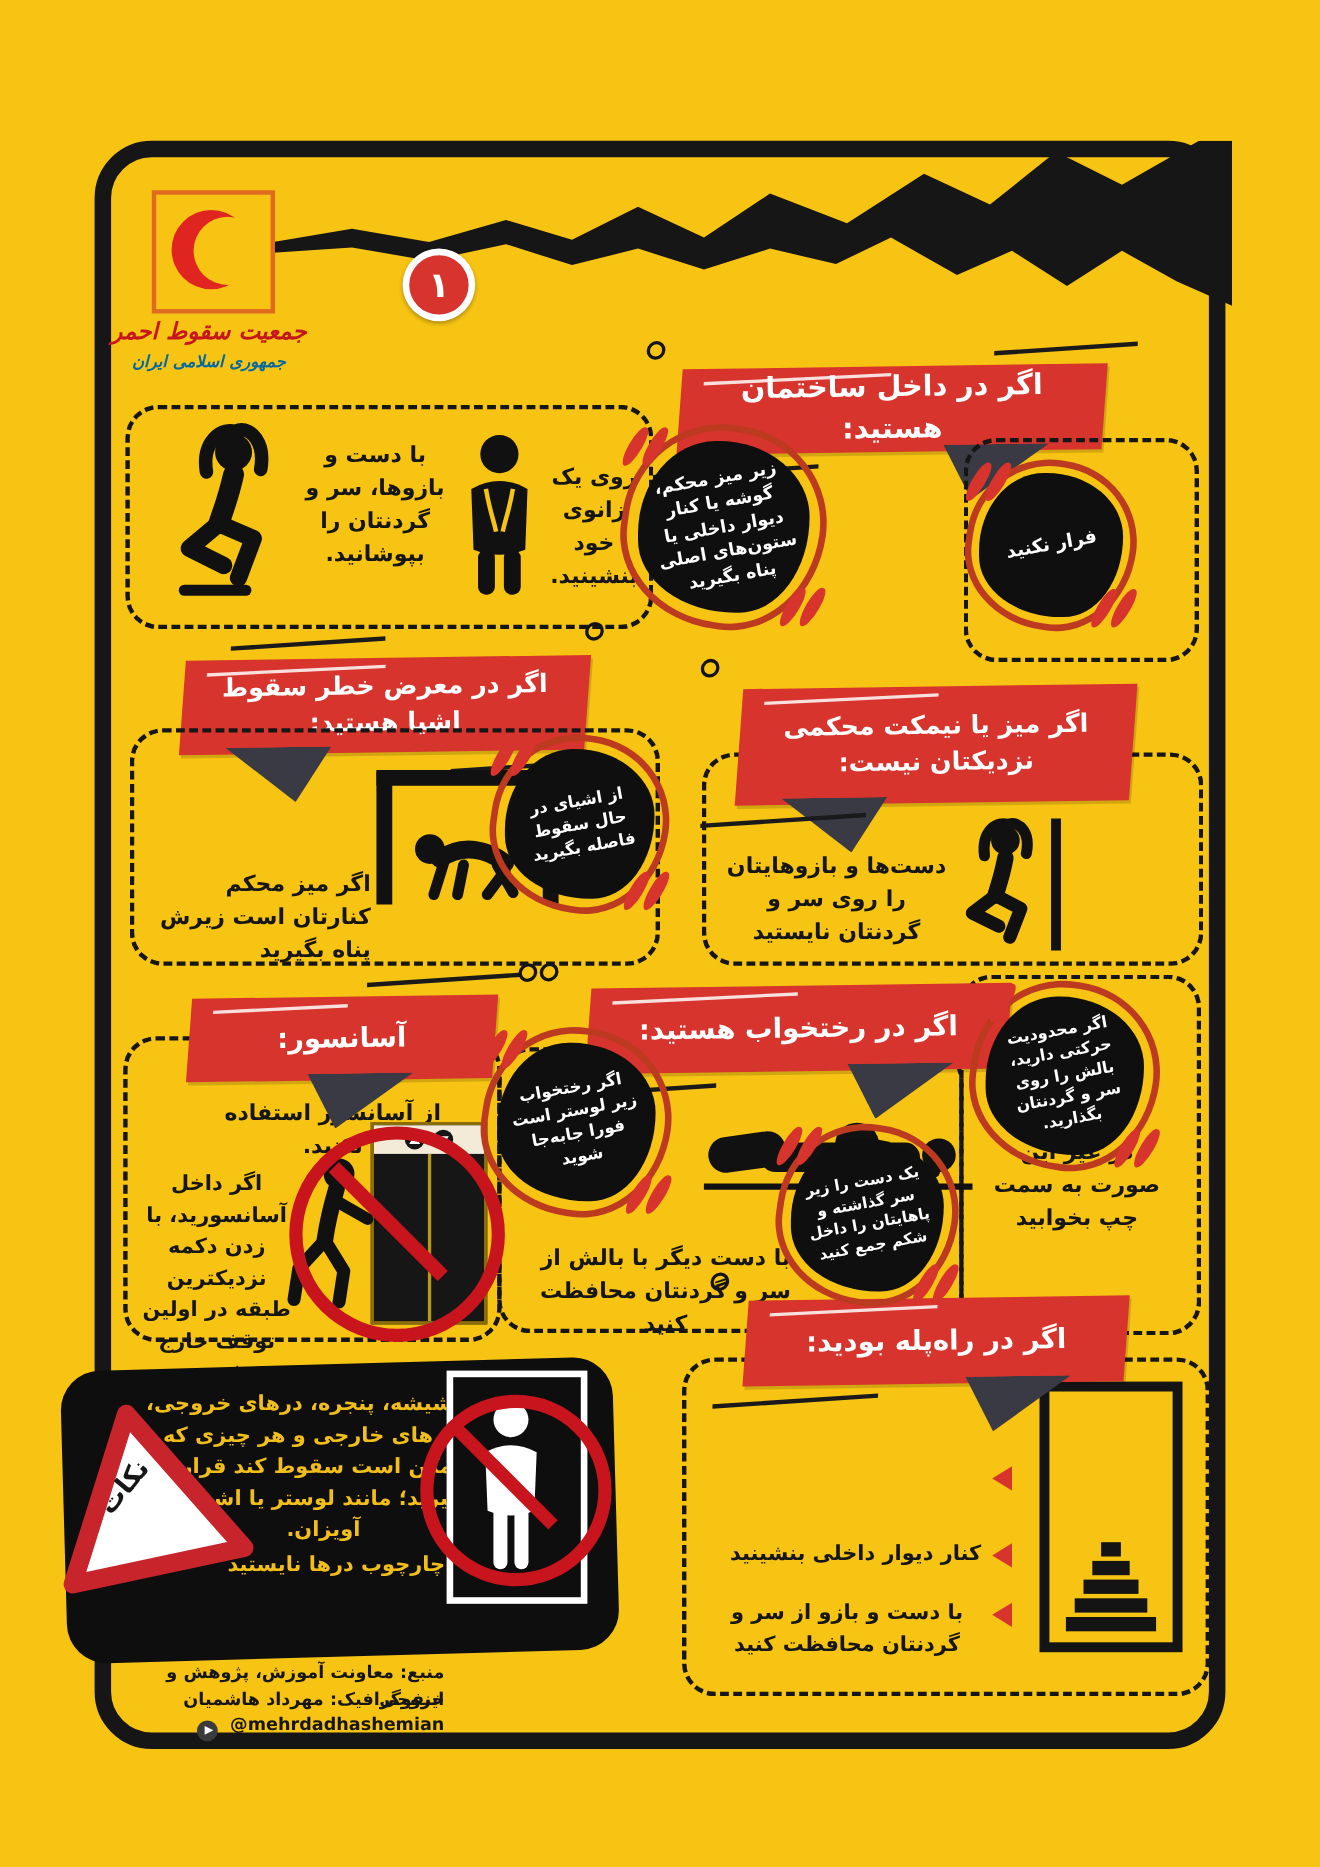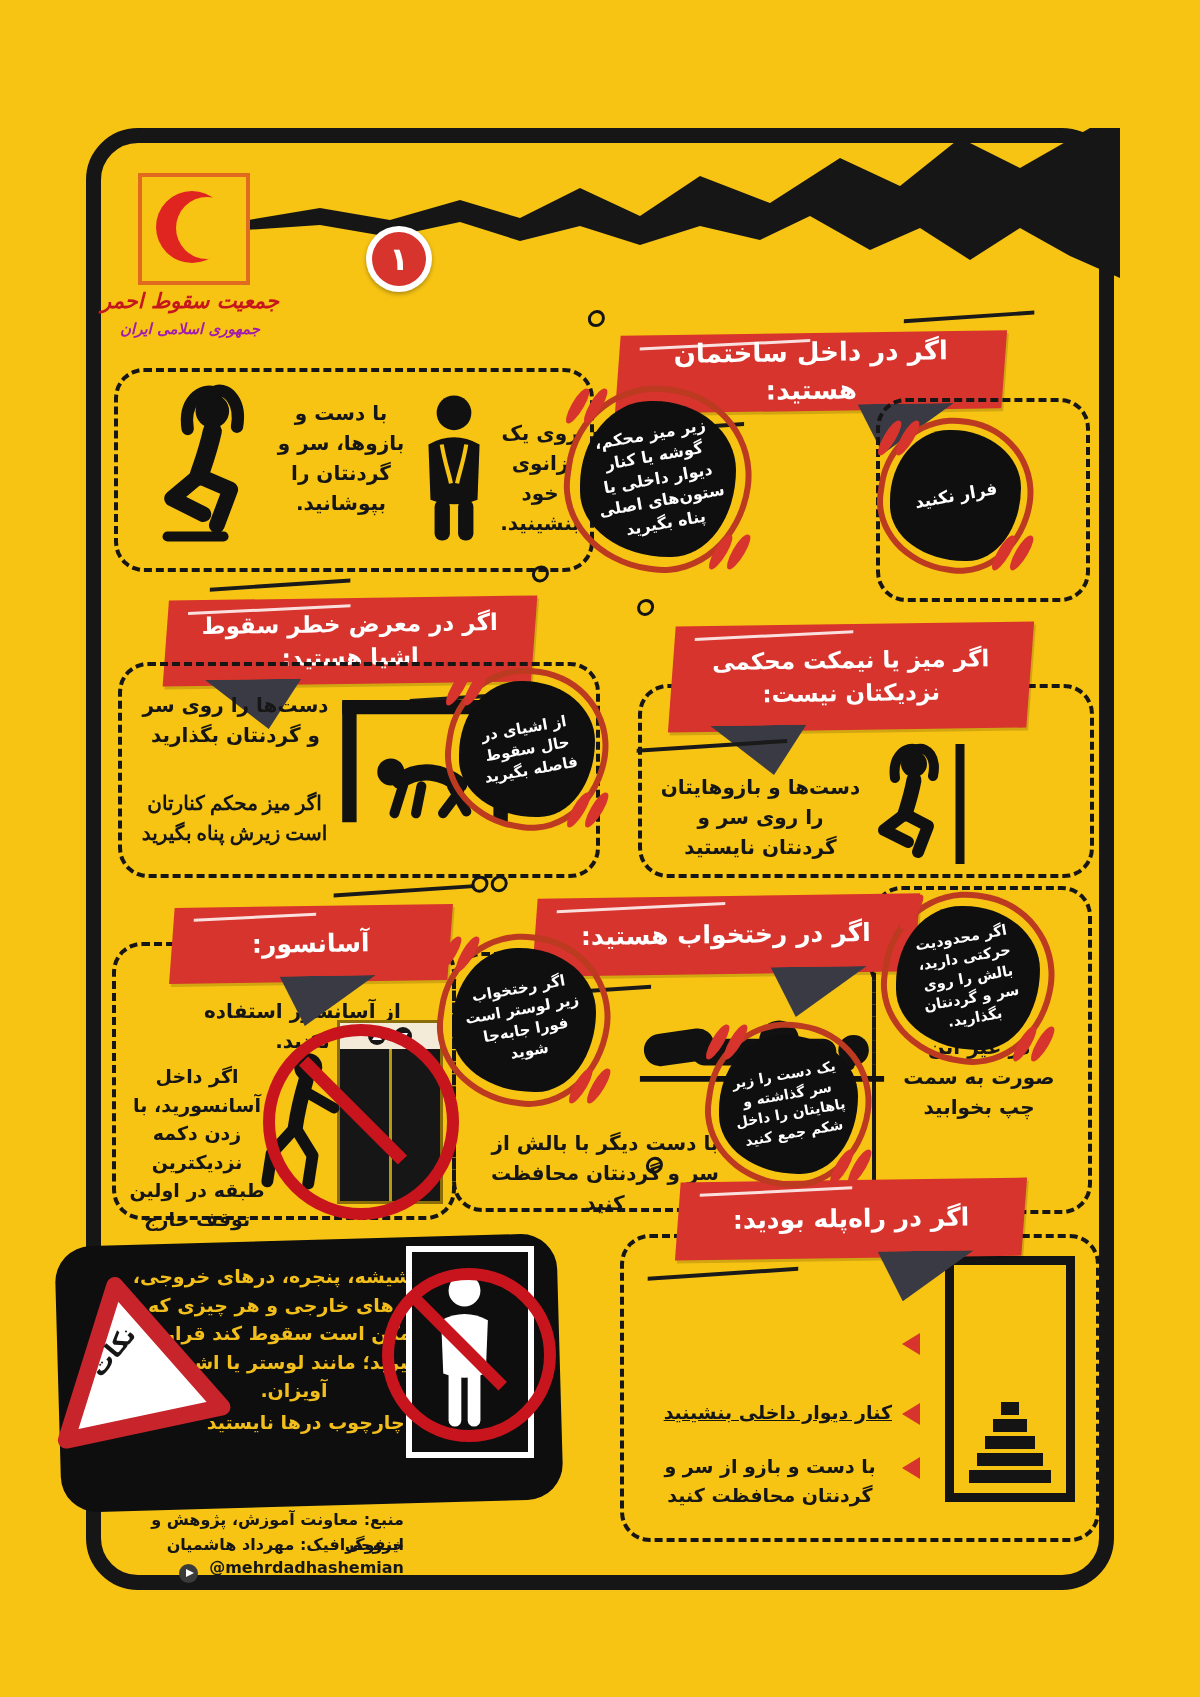--- a/index.html
+++ b/index.html
@@ -7,21 +7,21 @@
   #poster{position:relative;width:1200px;height:1697px;background:#F7C414;overflow:hidden;}
   .abs{position:absolute;}
   .fa{direction:rtl;font-weight:bold;color:#161616;line-height:1.5;}
   
   .frame{left:86px;top:128px;width:998px;height:1432px;border:15px solid #161616;border-radius:52px;}
   
   .logo-box{left:138px;top:173px;width:104px;height:104px;border:4px solid #E06A1F;background:#F7C414;}
   .logo-c1{position:absolute;left:14px;top:14px;width:72px;height:72px;border-radius:50%;background:#E02520;}
   .logo-c2{position:absolute;left:34px;top:20px;width:62px;height:62px;border-radius:50%;background:#F7C414;}
   .org-red{color:#C4161C;font-size:21px;text-align:center;font-style:italic;}
-  .org-blk{color:#a21caf;font-size:15px;text-align:center;font-style:italic;}
+  .org-blk{color:#0369a1;font-size:15px;text-align:center;font-style:italic;}
   
   .title{font-size:45px;text-align:right;letter-spacing:-1px;}
   .badge{width:66px;height:66px;border-radius:50%;background:#fff;box-shadow:0 2px 4px rgba(0,0,0,.3);display:flex;align-items:center;justify-content:center;}
   .badge-in{width:54px;height:54px;border-radius:50%;background:#D6342C;color:#fff;font-weight:bold;font-size:32px;display:flex;align-items:center;justify-content:center;}
   
   .banner{background:#D6342C;color:#fff;display:flex;align-items:center;justify-content:center;transform:skewX(-5deg) rotate(-0.8deg);box-shadow:2px 3px 0 rgba(0,0,0,.15);}
   .banner .btx{transform:skewX(5deg);direction:rtl;font-weight:bold;text-align:center;line-height:1.45;padding:6px 18px;}
   .banner .white-line{position:absolute;top:9px;left:20px;width:44%;height:3px;background:rgba(255,255,255,.85);transform:rotate(-2deg);}
   .tail{position:absolute;bottom:-44px;width:96px;height:50px;background:#3A3A44;clip-path:polygon(0 0,100% 0,30% 100%);}
   .tail.tr{right:48px;} .tail.tl{left:42px;transform:scaleX(-1);} .tail.tc{left:110px;}
@@ -153,22 +153,21 @@
   <div class="abs banner" style="left:166px;top:598px;width:368px;height:86px;font-size:23px;">
     <div class="white-line"></div>
     <span class="btx">اگر در معرض خطر سقوط اشیا هستید:</span>
     <div class="tail tl"></div>
     <div class="dline" style="top:-16px;left:40px;width:140px;transform:rotate(-3deg);"></div>
     <div class="dline" style="bottom:-16px;right:-30px;width:150px;transform:rotate(-3deg);"></div>
     <div class="ddot" style="top:-30px;right:-10px;"></div>
   </div>
 
   <div class="abs dashed" style="left:118px;top:662px;width:474px;height:208px;"></div>
-  <div class="abs fa" style="left:138px;top:690px;width:195px;font-size:20px;text-align:center;">دست‌ها را روی سر و گردنتان بگذارید</div>
-  <div class="abs fa" style="left:132px;top:788px;width:205px;font-size:20px;text-align:center;font-family:Liberation Serif, serif;">اگر میز محکم کنارتان است زیرش پناه بگیرید</div>
+  <div class="abs fa" style="left:132px;top:788px;width:205px;font-size:20px;text-align:right;">اگر میز محکم کنارتان است زیرش پناه بگیرید</div>
 
   <svg class="abs" style="left:335px;top:688px;" width="180" height="148" viewBox="0 0 200 150">
     <path d="M8 14 H192" stroke="#111" stroke-width="16"></path>
     <path d="M16 8 V142" stroke="#111" stroke-width="16"></path>
     <path d="M184 8 V142" stroke="#111" stroke-width="16"></path>
     <circle cx="62" cy="86" r="15" fill="#111"></circle>
     <path d="M72 96 C95 80 120 86 138 100" stroke="#111" stroke-width="18" fill="none" stroke-linecap="round"></path>
     <path d="M76 100 L66 132" stroke="#111" stroke-width="11" stroke-linecap="round"></path>
     <path d="M96 102 L90 132" stroke="#111" stroke-width="11" stroke-linecap="round"></path>
     <path d="M130 102 L146 130" stroke="#111" stroke-width="11" stroke-linecap="round"></path>
@@ -348,21 +347,21 @@
     <div class="ddot" style="top:-26px;left:-36px;"></div>
   </div>
 
   <div class="abs dashed" style="left:620px;top:1234px;width:472px;height:300px;"></div>
 
   <div class="abs note-row" style="left:648px;top:1328px;width:272px;">
     <span class="tri"></span>
   </div>
   <div class="abs note-row" style="left:660px;top:1398px;width:260px;">
     <span class="tri"></span>
-    <span class="fa" style="font-size:19px;text-decoration:underline;">کنار دیوار داخلی بنشینید</span>
+    <span class="fa" style="font-size:19px;">کنار دیوار داخلی بنشینید</span>
   </div>
   <div class="abs note-row" style="left:648px;top:1452px;width:272px;">
     <span class="tri"></span>
     <span class="fa" style="font-size:19px;text-align:center;">با دست و بازو از سر و گردنتان محافظت کنید</span>
   </div>
 
   <div class="abs stairs-frame" style="left:945px;top:1256px;width:112px;height:228px;">
     <div class="steps">
       <div style="width:18px;"></div>
       <div style="width:34px;"></div>

